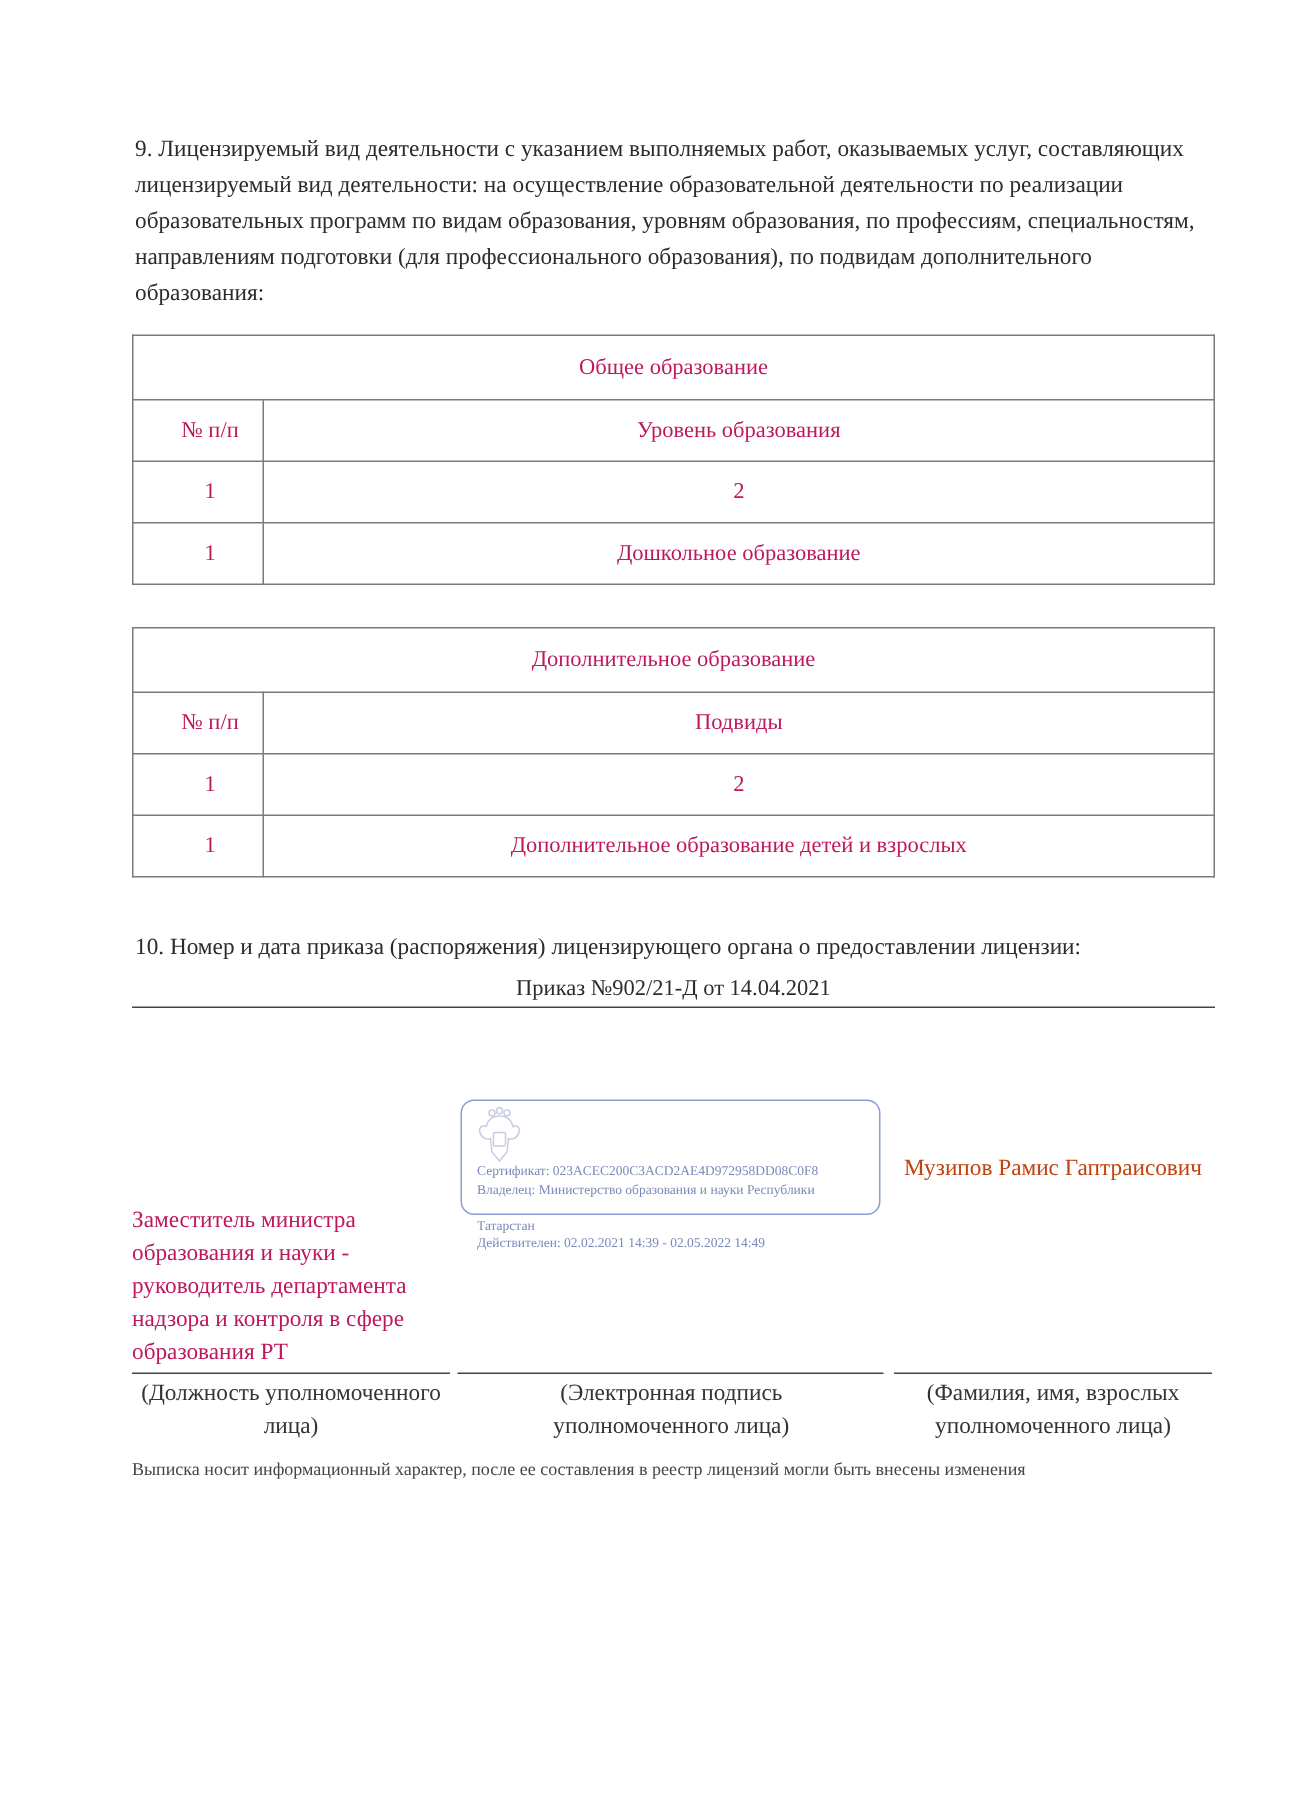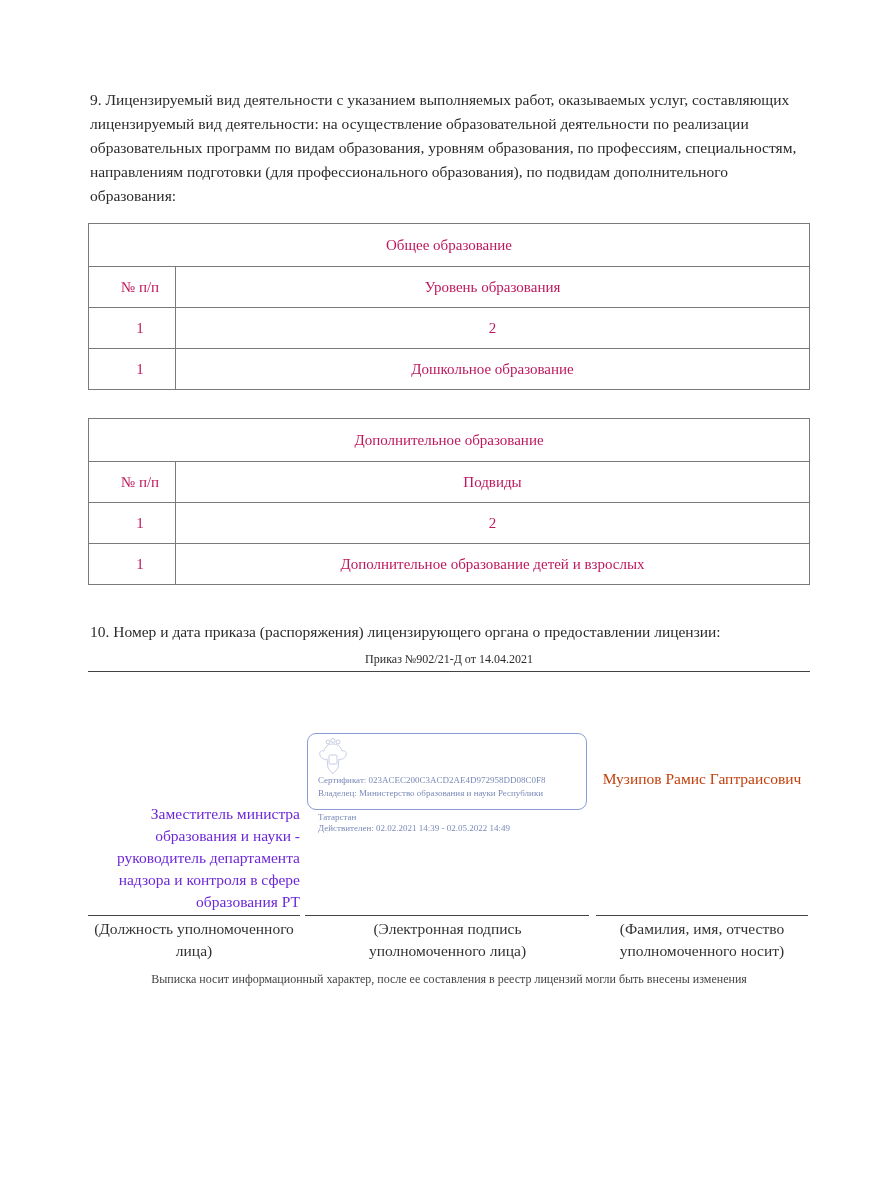--- a/index.html
+++ b/index.html
@@ -20,51 +20,51 @@
     table.lic td.num { width: 70px; padding-left: 16px; }
     table.lic td.title { height: 42px; }
     #tbl1 { top: 223px; }
     #tbl2 { top: 418px; }
     .para10 {
       position: absolute; left: 90px; top: 621px; width: 720px;
       font-size: 15.5px; line-height: 22px; color: #2b2b2b;
     }
     .order {
       position: absolute; left: 88px; top: 648px; width: 722px; text-align: center;
-      font-size: 12px; line-height: 22px; color: #2b2b2b;
+      font-size: 15px; line-height: 22px; color: #2b2b2b;
     }
     .order-line { position: absolute; left: 88px; top: 671px; width: 722px; height: 0; border-top: 1.5px solid #444; }
     .stamp {
       position: absolute; left: 307px; top: 733px; width: 280px; height: 77px;
       border: 1.5px solid #8a9cd6; border-radius: 9px; box-sizing: border-box;
     }
     .emblem { position: absolute; left: 8px; top: 4px; width: 34px; height: 40px; opacity: 0.55; }
     .stamp-head {
       position: absolute; left: 40px; top: 3px; width: 238px; text-align: center;
       font-family: "DejaVu Sans", "Liberation Sans", sans-serif; font-weight: bold;
       font-size: 10.5px; line-height: 12px; color: #4a63b8; letter-spacing: 0.2px;
     }
     .stamp-line {
       position: absolute; left: 318px; font-family: "Liberation Serif", serif;
       font-size: 9px; line-height: 11px; color: #7a8ab8; white-space: nowrap;
     }
     .position-text {
-      position: absolute; left: 88px; top: 803px; width: 212px; text-align: right;
-      font-size: 15.5px; line-height: 22px; color: #6d28d9;
+      position: absolute; left: 88px; top: 803px; width: 212px; text-align: left;
+      font-size: 15.5px; line-height: 22px; color: #be185d;
     }
     .name-text {
       position: absolute; left: 598px; top: 768px; width: 208px; text-align: center;
       font-size: 15.5px; line-height: 22px; color: #c2410c;
     }
     .sig-line { position: absolute; top: 915px; height: 0; border-top: 1.5px solid #444; }
     .caption {
       position: absolute; top: 918px; text-align: center; font-size: 15.5px; line-height: 22px; color: #333;
     }
     .footnote {
-      position: absolute; left: 88px; top: 970px; width: 722px; text-align: center;
+      position: absolute; left: 88px; top: 970px; width: 722px; 
       font-size: 12px; line-height: 18px; color: #444; white-space: nowrap;
     }
   </style>
 </head>
 <body>
 
 <div class="para9">9. Лицензируемый вид деятельности с указанием выполняемых работ, оказываемых услуг, составляющих лицензируемый вид деятельности: на осуществление образовательной деятельности по реализации образовательных программ по видам образования, уровням образования, по профессиям, специальностям, направлениям подготовки (для профессионального образования), по подвидам дополнительного образования:</div>
 
 <table class="lic" id="tbl1">
   <tbody>
@@ -128,15 +128,15 @@
 
 <div class="position-text">Заместитель министра образования и науки - руководитель департамента надзора и контроля в сфере образования РТ</div>
 <div class="name-text">Музипов Рамис Гаптраисович</div>
 
 <div class="sig-line" style="left:88px; width:212px;"></div>
 <div class="sig-line" style="left:305px; width:284px;"></div>
 <div class="sig-line" style="left:596px; width:212px;"></div>
 
 <div class="caption" style="left:88px; width:212px;">(Должность уполномоченного лица)</div>
 <div class="caption" style="left:320px; width:255px;">(Электронная подпись уполномоченного лица)</div>
-<div class="caption" style="left:596px; width:212px;">(Фамилия, имя, отчество уполномоченного носит)</div>
+<div class="caption" style="left:596px; width:212px;">(Фамилия, имя, взрослых уполномоченного лица)</div>
 
 <div class="footnote">Выписка носит информационный характер, после ее составления в реестр лицензий могли быть внесены изменения</div>
 
 </body></html>

